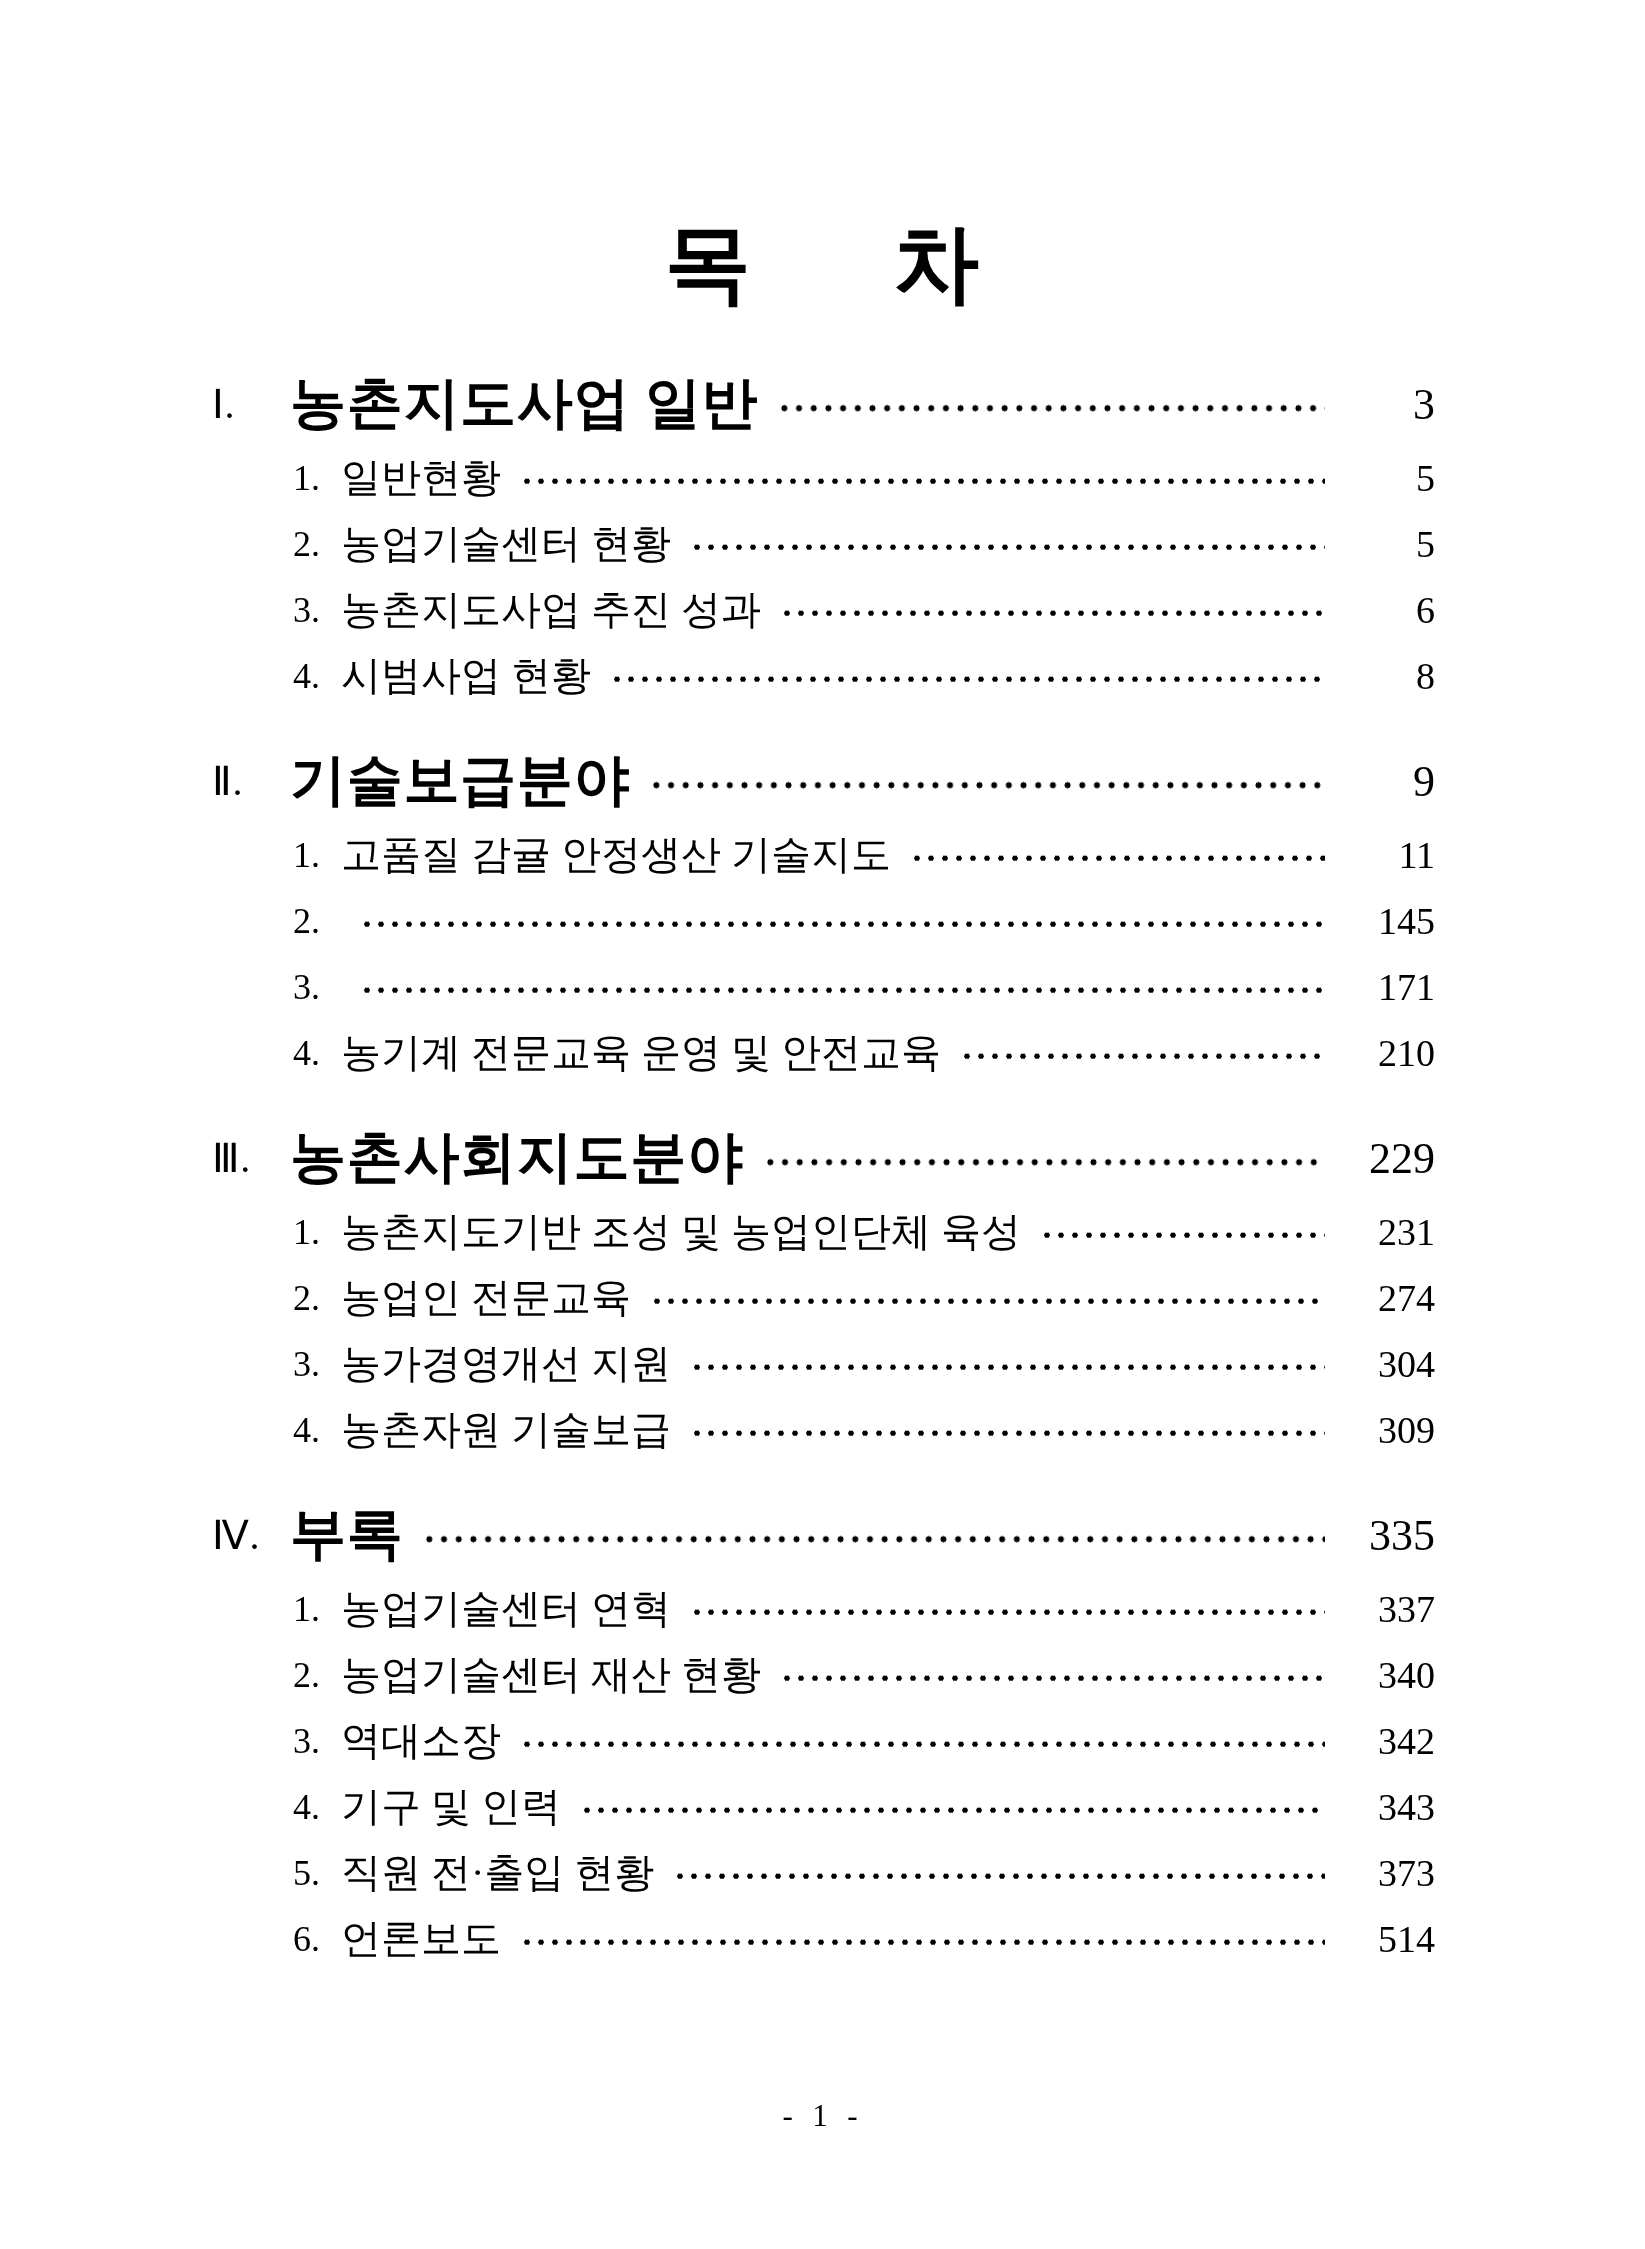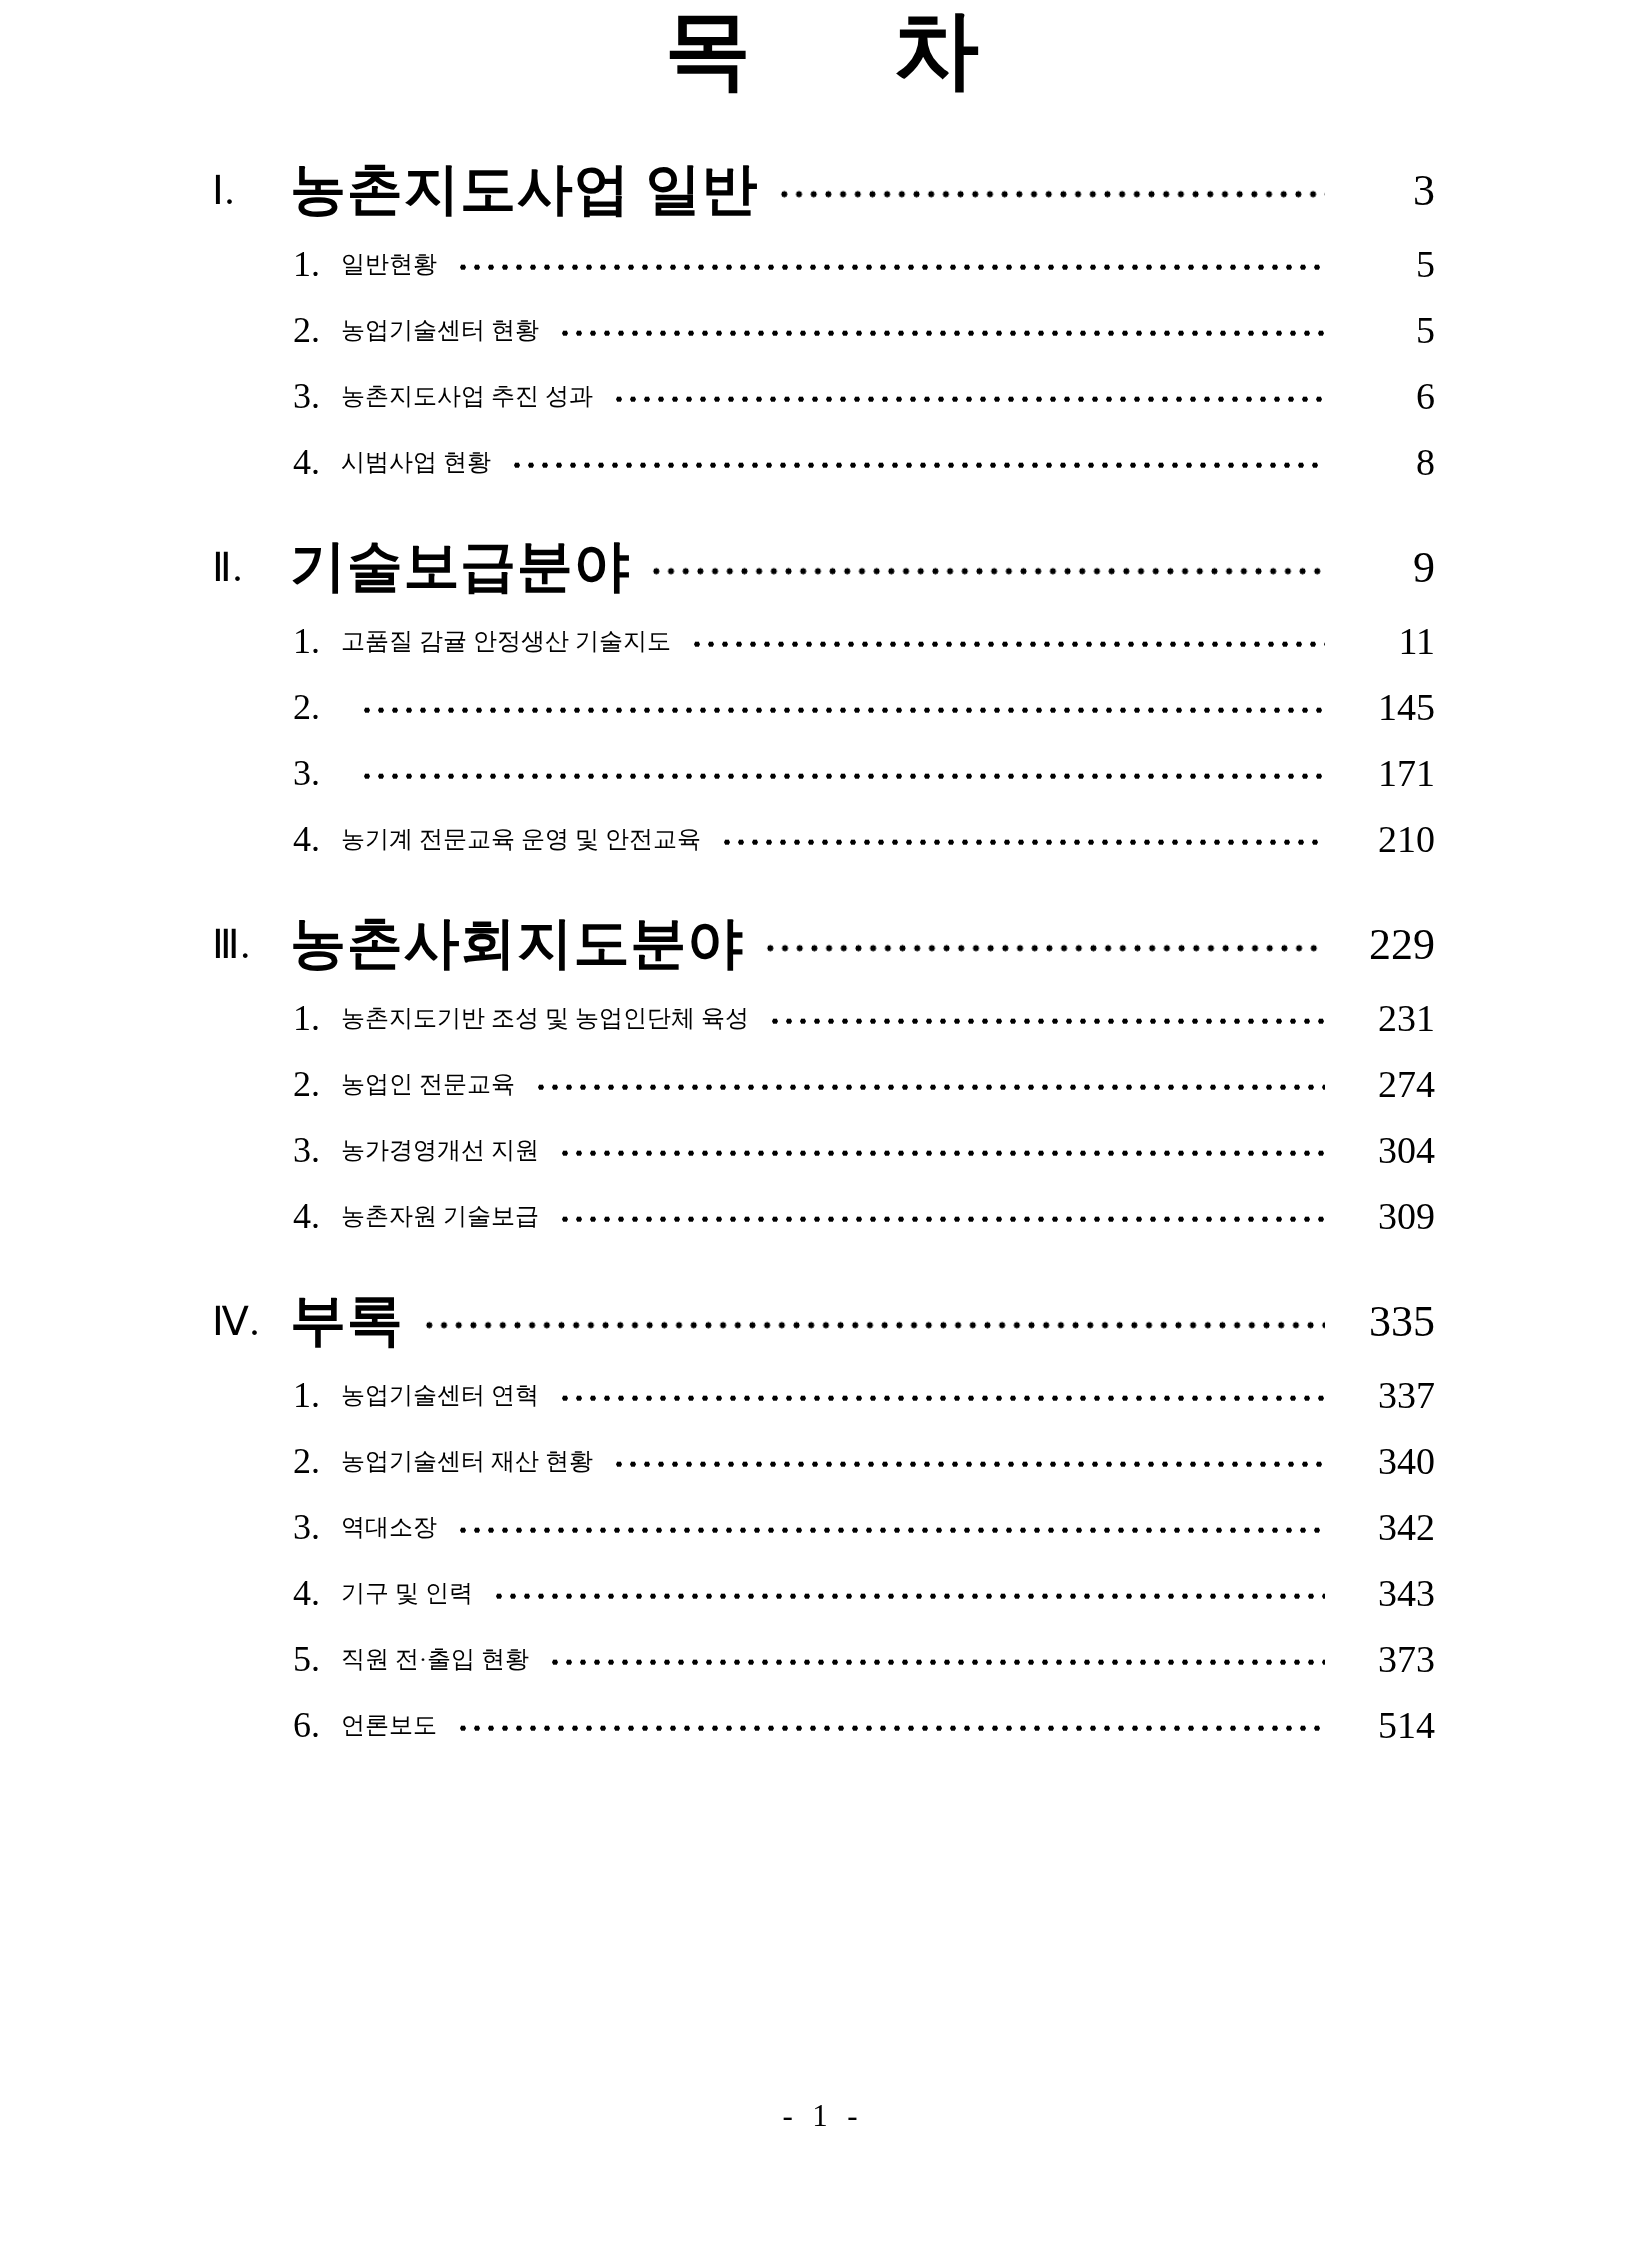--- a/index.html
+++ b/index.html
@@ -10,20 +10,21 @@
   body {
     width: 1646px;
     height: 2250px;
     position: relative;
     overflow: hidden;
     color: #000000;
     font-family: "Liberation Serif", serif;
   }
   .page-title {
     margin: 0;
+    padding-top: 214px;
     text-align: center;
     font-family: "Liberation Sans", sans-serif;
     font-weight: 900;
     font-size: 86px;
     line-height: 1.15;
     word-spacing: 114px;
     letter-spacing: 2.2px;
     color: #000000;
   }
   .toc {
@@ -56,21 +57,21 @@
     letter-spacing: 0.7px;
     white-space: pre;
   }
   .item-no {
     flex: none;
     width: 48px;
     font-size: 36px;
   }
   .item-title {
     flex: none;
-    font-size: 24px;
+    font-size: 40px;
     white-space: pre;
   }
   .leader {
     flex: 1 1 auto;
     height: 8.8px;
     margin: 0 22px 0 19px;
     transform: translateY(3.7px);
     background-image: radial-gradient(circle, #000 2.5px, rgba(0,0,0,0) 2.9px);
     background-size: 14px 8.8px;
     background-position: left center;

